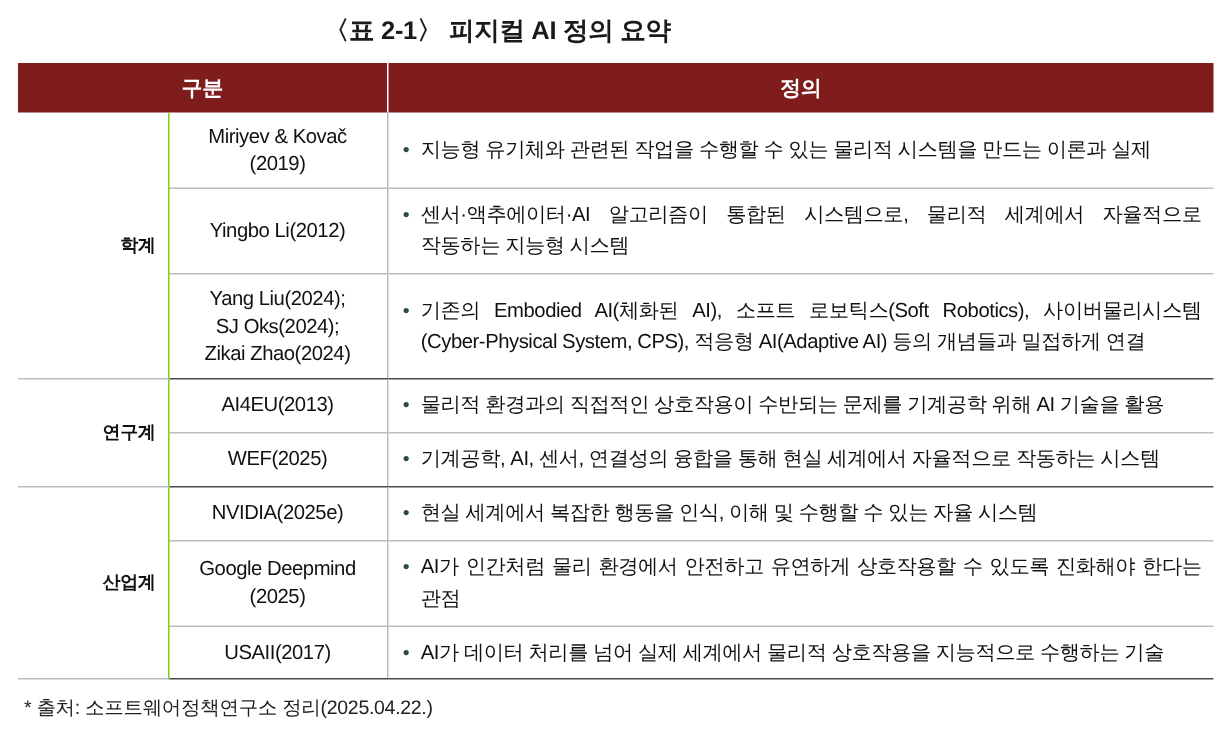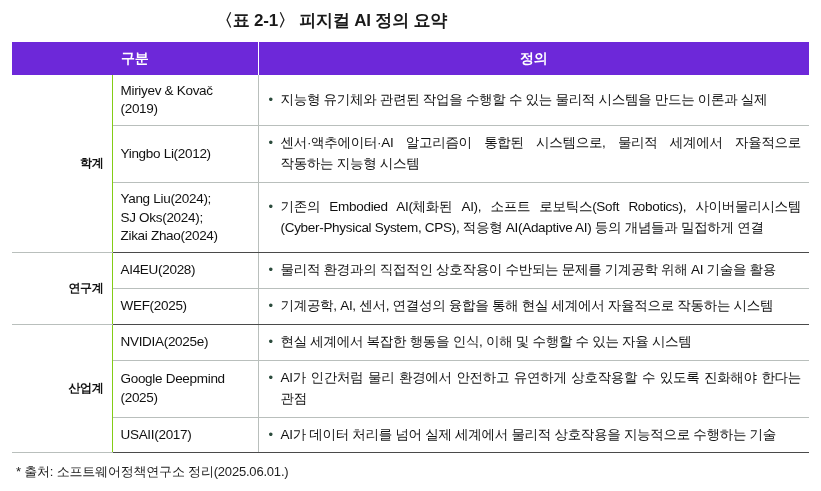--- a/index.html
+++ b/index.html
@@ -33,21 +33,21 @@
     width: 797px;
     border-collapse: collapse;
     table-layout: fixed;
     margin: 0 auto;
   }
   table.main-table col.c1 { width: 100px; }
   table.main-table col.c2 { width: 146px; }
   table.main-table col.c3 { width: 551px; }
 
   thead th {
-    background: #6d28d9;
+    background: #7f1d1d;
     color: #ffffff;
     font-size: 14px;
     font-weight: bold;
     height: 27px;
     padding: 3px 4px;
     border: none;
     text-align: center;
     letter-spacing: -0.2px;
   }
   thead th.div-head {
@@ -62,21 +62,21 @@
     vertical-align: middle;
     letter-spacing: -0.3px;
   }
   tbody td.cat {
     text-align: right;
     font-weight: bold;
     border-right: 1px solid #84cc16;
     font-size: 12px;
   }
   tbody td.src {
-    text-align: left;
+    text-align: center;
     border-right: 1px solid #b9bfbc;
     line-height: 1.35;
   }
   tbody td.def {
     text-align: left;
     line-height: 1.55;
     padding-left: 10px;
     position: relative;
     word-break: keep-all;
   }
@@ -161,21 +161,21 @@
         <td class="def">
           <div class="bullet-row">
             <span class="bullet">•</span>
             <span class="bullet-text">기존의 Embodied AI(체화된 AI), 소프트 로보틱스(Soft Robotics), 사이버물리시스템(Cyber-Physical System, CPS), 적응형 AI(Adaptive AI) 등의 개념들과 밀접하게 연결</span>
           </div>
         </td>
       </tr>
 
       <tr>
         <td class="cat" rowspan="2">연구계</td>
-        <td class="src">AI4EU(2028)</td>
+        <td class="src">AI4EU(2013)</td>
         <td class="def">
           <div class="bullet-row">
             <span class="bullet">•</span>
             <span class="bullet-text">물리적 환경과의 직접적인 상호작용이 수반되는 문제를 기계공학 위해 AI 기술을 활용</span>
           </div>
         </td>
       </tr>
       <tr class="group-end">
         <td class="src">WEF(2025)</td>
         <td class="def">
@@ -214,15 +214,15 @@
           <div class="bullet-row">
             <span class="bullet">•</span>
             <span class="bullet-text">AI가 데이터 처리를 넘어 실제 세계에서 물리적 상호작용을 지능적으로 수행하는 기술</span>
           </div>
         </td>
       </tr>
 
     </tbody>
   </table>
 
-  <div class="footnote">* 출처: 소프트웨어정책연구소 정리(2025.06.01.)</div>
+  <div class="footnote">* 출처: 소프트웨어정책연구소 정리(2025.04.22.)</div>
 
 </div>
 
 </body></html>

